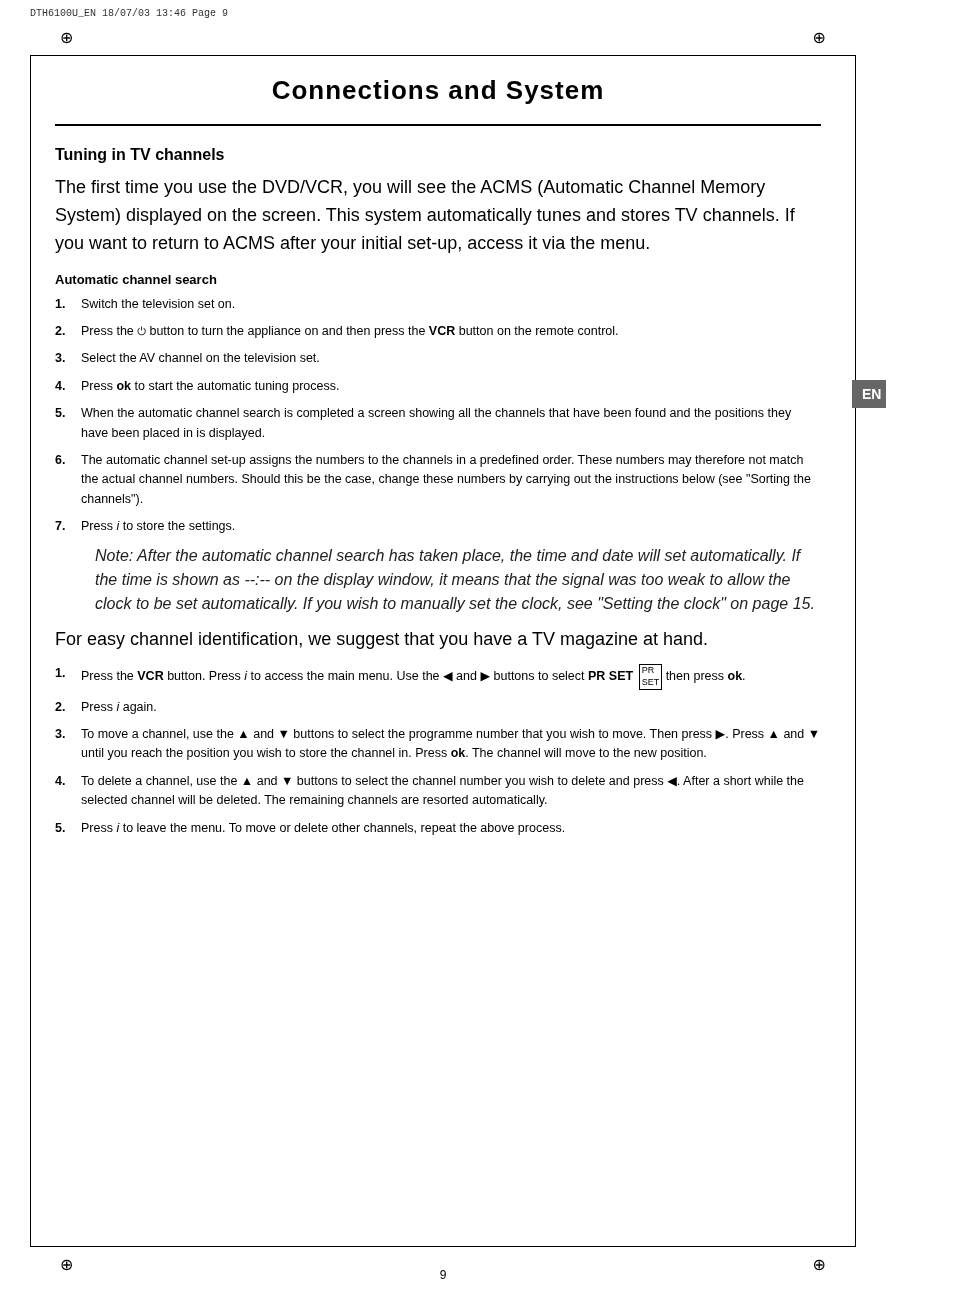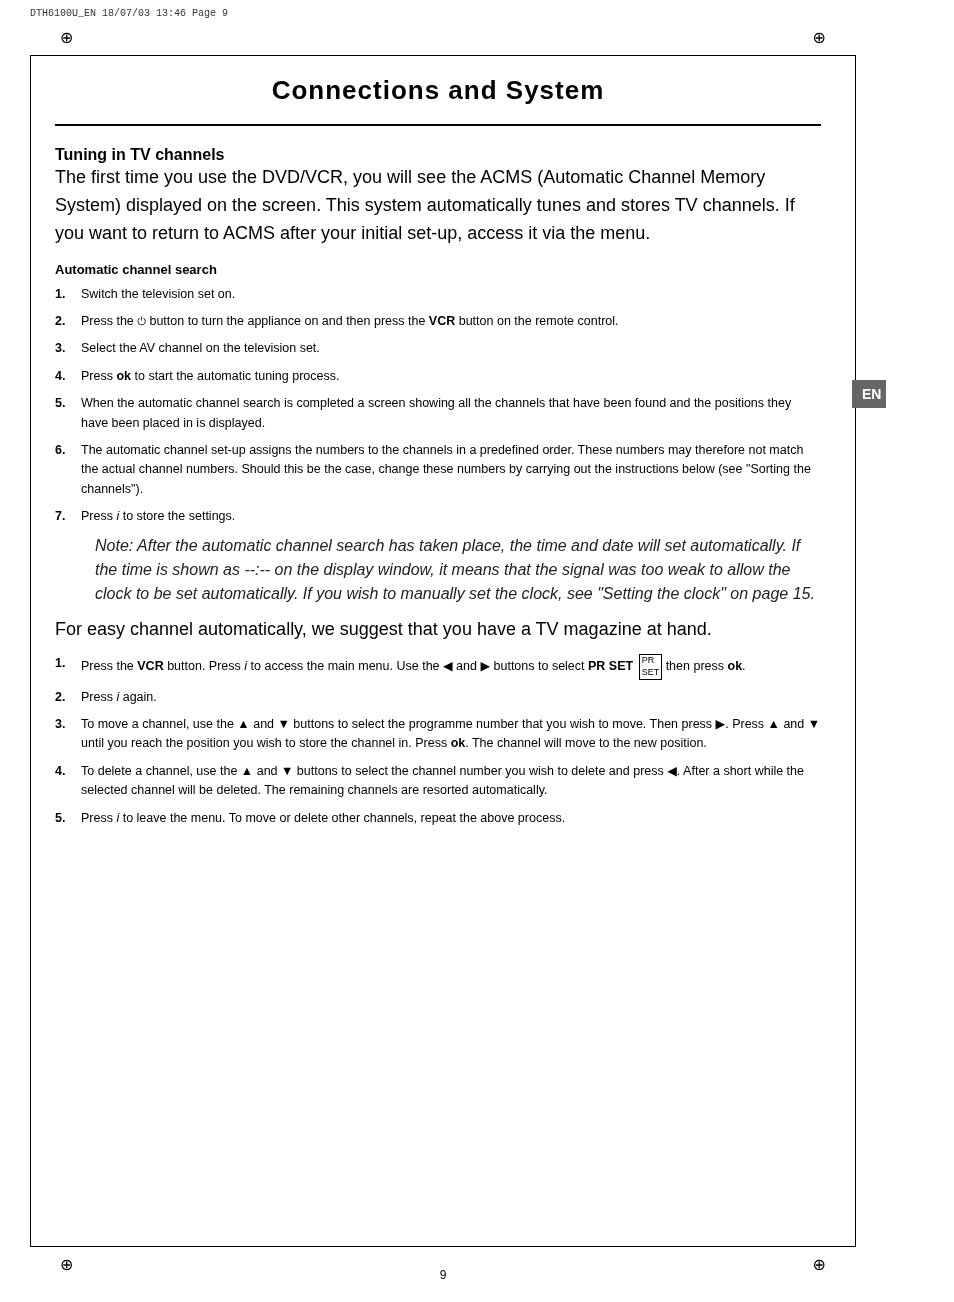--- a/index.html
+++ b/index.html
@@ -140,20 +140,21 @@
     
     .title-underline {
       border-top: 2px solid #000;
       margin-bottom: 20px;
     }
 
     
     .section-heading {
       font-size: 16px;
       font-weight: bold;
+      margin-bottom: 10px;
       margin-top: 4px;
     }
 
     
     .subsection-heading {
       font-size: 13px;
       font-weight: bold;
       margin-bottom: 8px;
       margin-top: 14px;
     }
@@ -282,21 +283,21 @@
         <span class="list-num bold">7.</span>
         <span class="list-content">Press <span style="font-style:italic;">i</span> to store the settings.</span>
       </li>
     </ol>
 
     <div class="note-block">
       <span>Note: After the automatic channel search has taken place, the time and date will set automatically. If the time is shown as --:-- on the display window, it means that the signal was too weak to allow the clock to be set automatically. If you wish to manually set the clock, see "Setting the clock" on page  15.</span>
     </div>
 
 
-    <p class="para">For easy channel automatically, we suggest that you have a TV magazine at hand.</p>
+    <p class="para">For easy channel identification, we suggest that you have a TV magazine at hand.</p>
 
     <ol class="numbered-list">
       <li>
         <span class="list-num bold">1.</span>
         <span class="list-content">Press the <span class="bold">VCR</span> button. Press <span style="font-style:italic;">i</span> to access the main menu. Use the ◀ and ▶ buttons to select <span class="bold">PR SET</span> <span class="pr-set-icon">PR<br>SET</span> then press <span class="bold">ok</span>.</span>
       </li>
       <li>
         <span class="list-num bold">2.</span>
         <span class="list-content">Press <span style="font-style:italic;">i</span> again.</span>
       </li>

